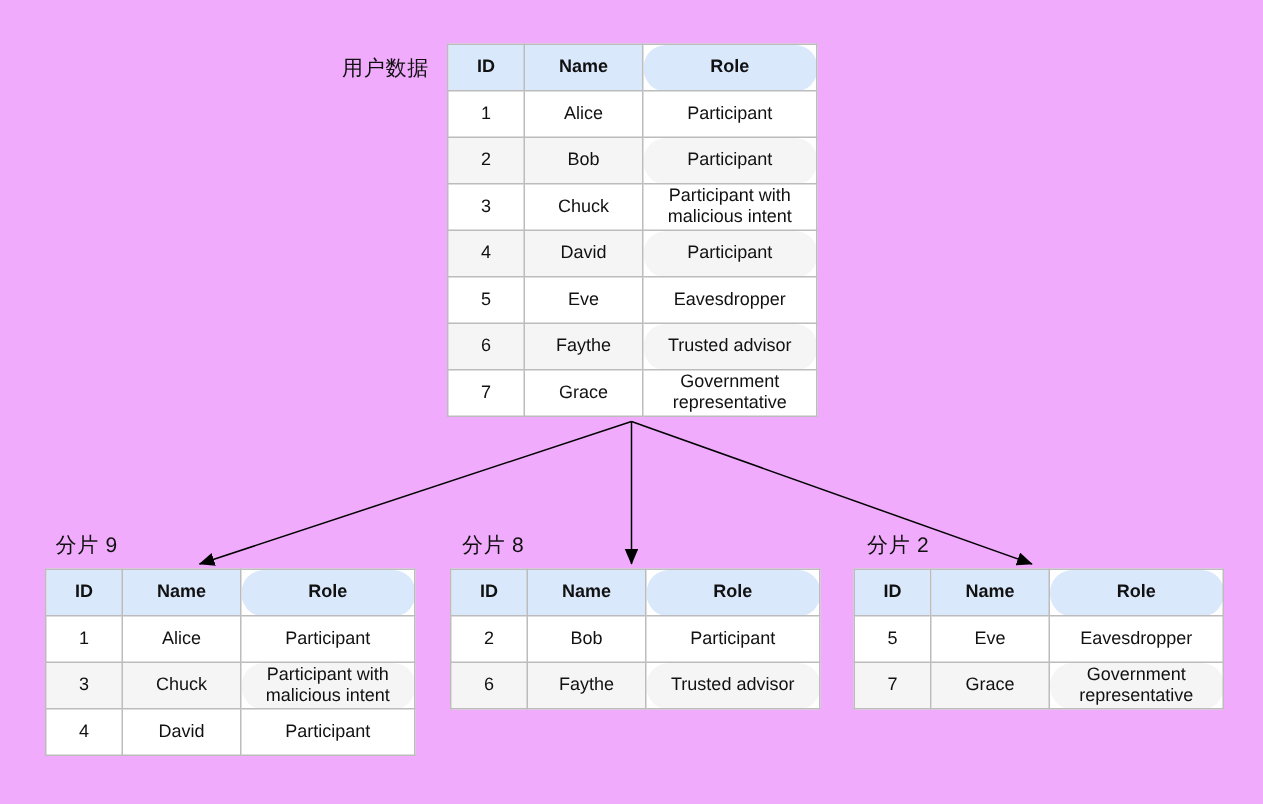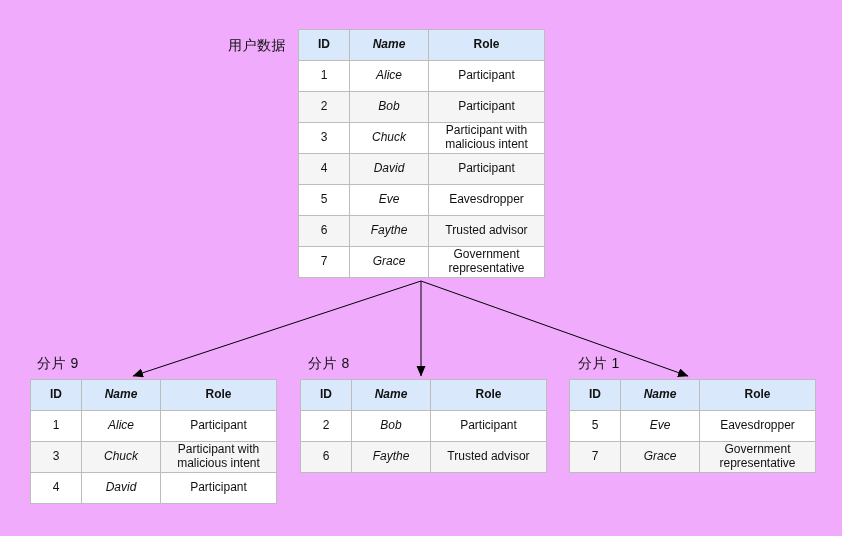--- a/index.html
+++ b/index.html
@@ -25,43 +25,43 @@
     font-size:12px; color:#111111; padding:1px 16px; line-height:1.15;
     overflow:hidden;
   }
   .tbl th {
     background: var(--header-fill, #dae8fc);
     font-weight:bold; height:31px;
   }
   .tbl td { height:31px; background:#ffffff; }
   .tbl tbody tr:nth-child(even) td { background: var(--row-alt-fill, #f5f5f5); }
   .tbl .col0 { width:51px; }
-  .tbl .col1 { width:79px;font-style:italic; }
-  .tbl .col2 { width:116px; }
+  .tbl .col1 { width:79px; }
+  .tbl .col2 { width:116px;border-radius:15px; }
 </style>
 </head>
 <body>
 
 <div class="canvas">
 
   <svg class="arrows" viewBox="0 0 842 536" xmlns="http://www.w3.org/2000/svg">
     <defs>
       <marker id="ah" markerWidth="12" markerHeight="10" refX="10" refY="4.5" orient="auto" markerUnits="userSpaceOnUse">
         <path class="ah" d="M0,0 L10.5,4.5 L0,9 z"></path>
       </marker>
     </defs>
     <line x1="421" y1="281" x2="133" y2="376" marker-end="url(#ah)"></line>
     <line x1="421" y1="281" x2="421" y2="376" marker-end="url(#ah)"></line>
     <line x1="421" y1="281" x2="688" y2="376" marker-end="url(#ah)"></line>
   </svg>
 
   <div class="diagram-label" style="left:228px; top:37px;">用户数据</div>
   <div class="diagram-label" style="left:37px; top:355px;">分片 9</div>
   <div class="diagram-label" style="left:308px; top:355px;">分片 8</div>
-  <div class="diagram-label" style="left:578px; top:355px;">分片 1</div>
+  <div class="diagram-label" style="left:578px; top:355px;">分片 2</div>
 
   <table class="tbl" style="left:298px; top:29px;">
     <thead>
         <tr>
           <th class="col0">ID</th>
           <th class="col1">Name</th>
           <th class="col2">Role</th>
         </tr>
       </thead>
     <tbody>

